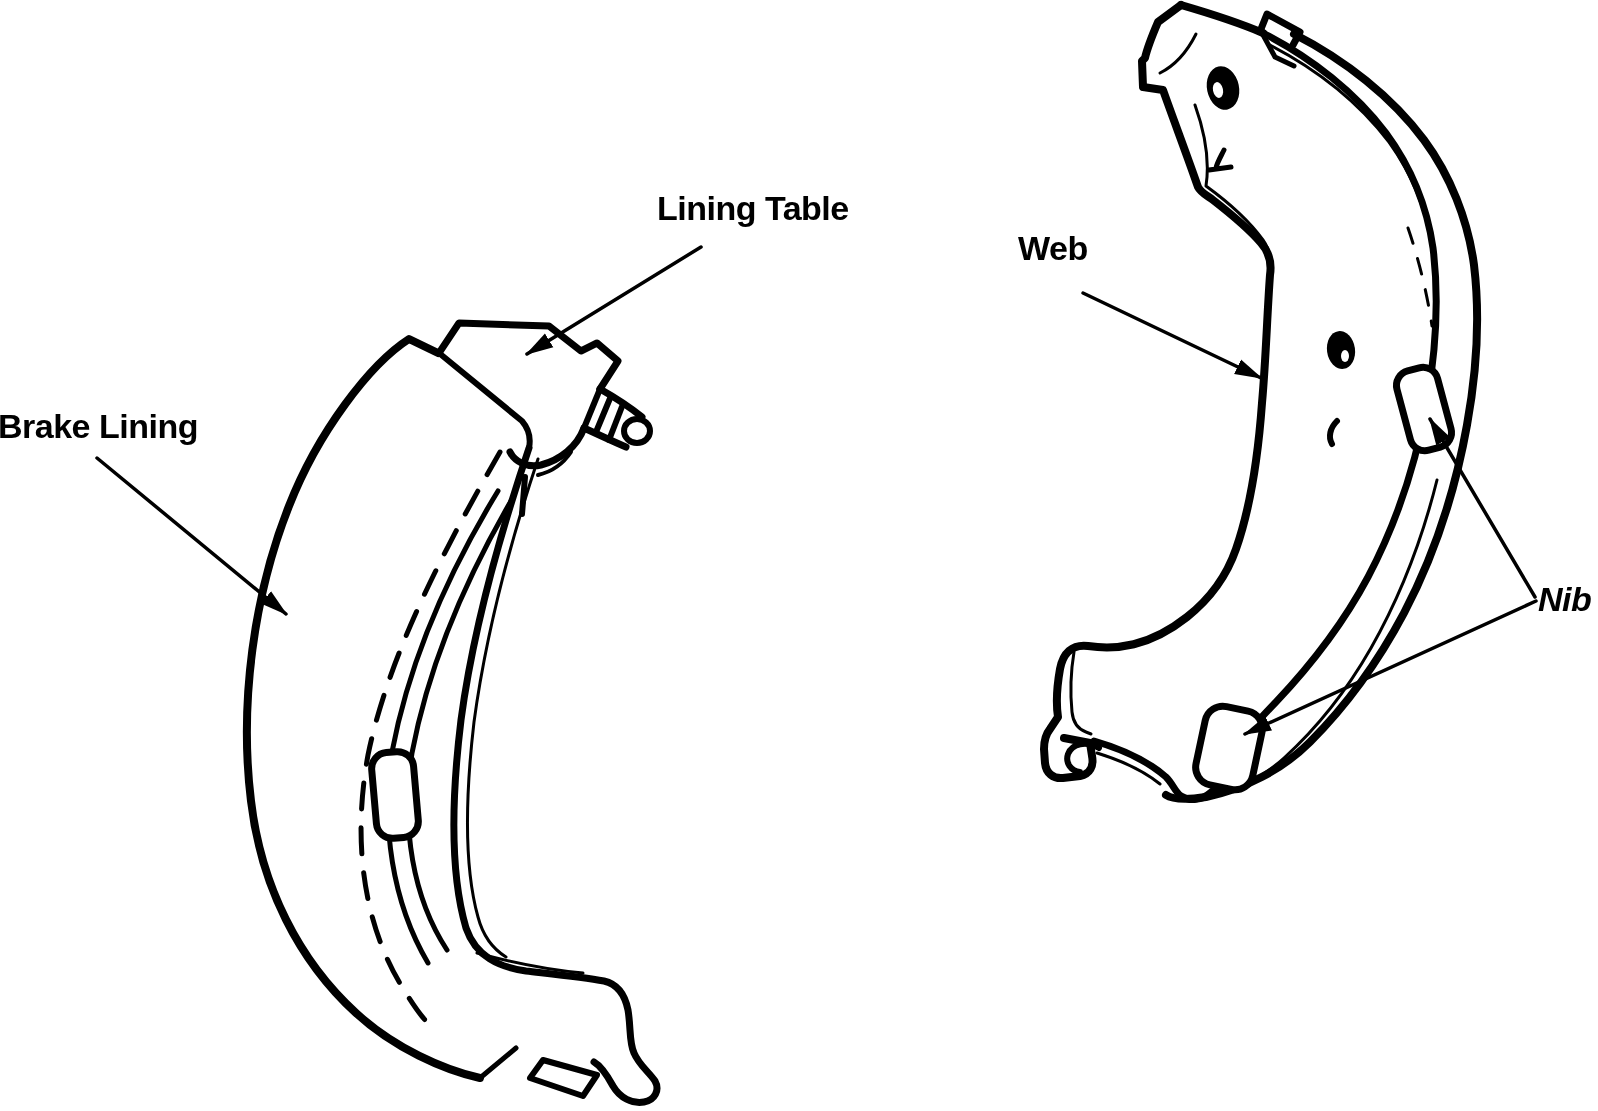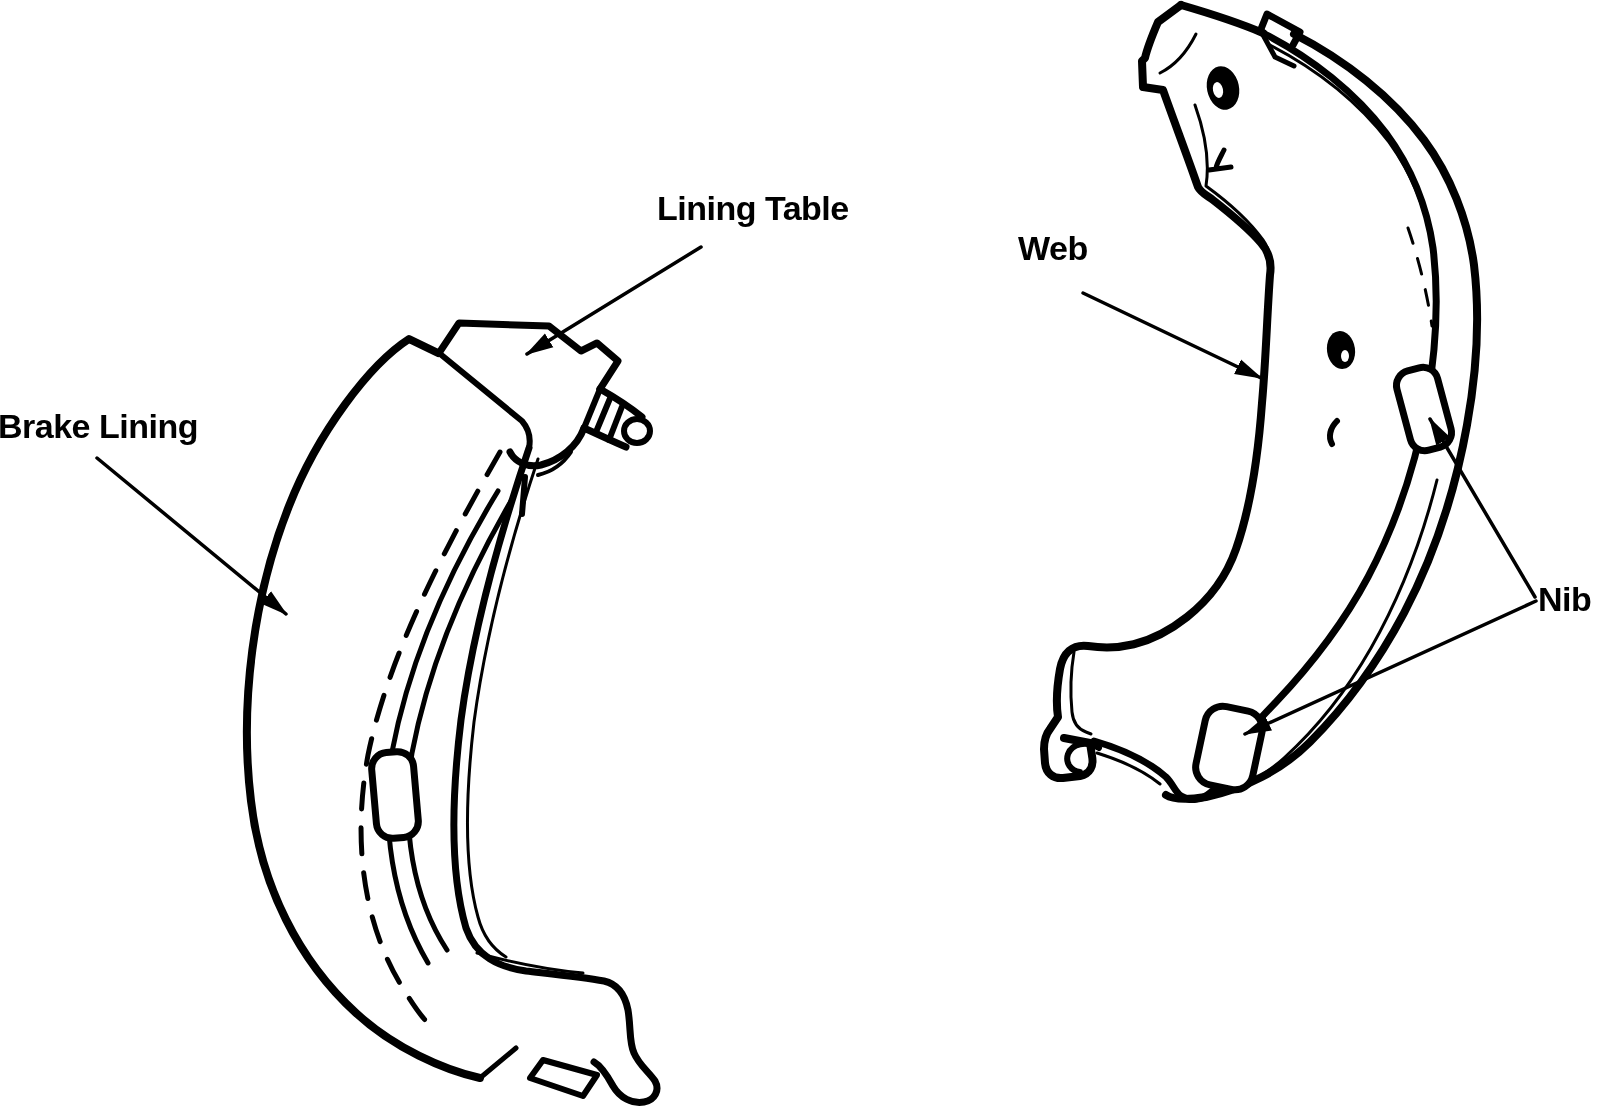--- a/index.html
+++ b/index.html
@@ -106,15 +106,15 @@
       <path marker-end="url(#ah)" d="M 1536 601 L 1245 734"></path>
     </g>
   </svg>
 
   <div class="callout" style="left:657px; top:190px;">Lining Table</div>
 
   <div class="callout" style="left:-2px; top:408px;">Brake Lining</div>
 
   <div class="callout" style="left:1018px; top:230px;">Web</div>
 
-  <div class="callout" style="left:1538px; top:581px;">Nib</div>
+  <div class="callout" style="left:1538px; top:581px;font-style:italic;">Nib</div>
 
 </div>
 
 </body></html>

